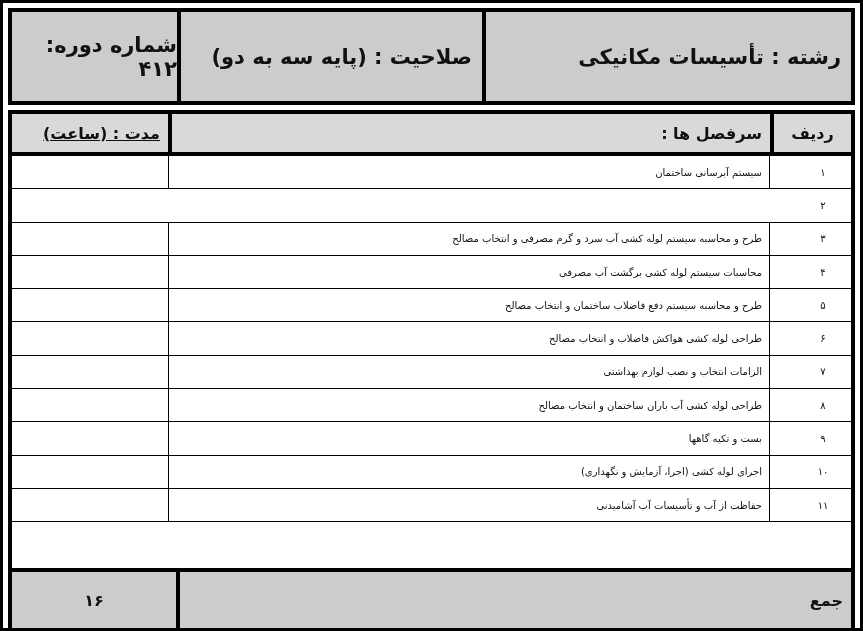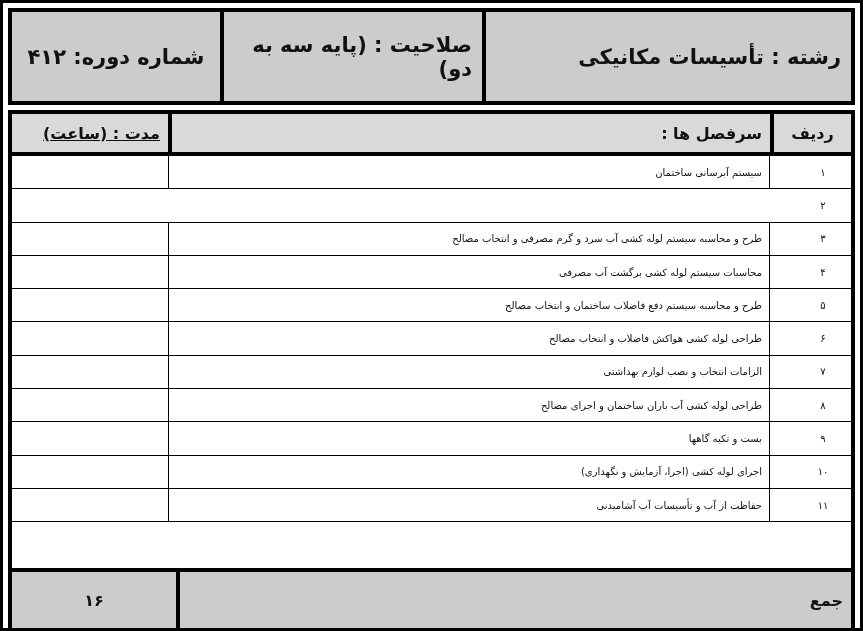--- a/index.html
+++ b/index.html
@@ -9,21 +9,21 @@
            box-sizing:border-box; border:3px solid #000; background:#fff; }
   .inner { position:absolute; left:5px; top:5px; right:5px; bottom:0; }
 
   
   .head { position:absolute; left:0; top:0; right:0; height:97px;
           box-sizing:border-box; border:4px solid #000; background:#cccccc;
           display:flex; flex-direction:row-reverse; }
   .head .cell { height:100%; display:flex; align-items:center; box-sizing:border-box;
                 font-weight:bold; font-size:21px; direction:rtl; }
   .head .c-field { width:365px; padding-right:10px; justify-content:flex-start; }
-  .head .c-cert { width:266px; border-left:4px solid #000; border-right:4px solid #000;
+  .head .c-cert { width:309px; border-left:4px solid #000; border-right:4px solid #000;
                   padding-right:10px; justify-content:flex-start; }
   .head .c-num  { flex:1; justify-content:center; }
 
   
   .tbl { position:absolute; left:0; top:102px; right:0; bottom:0;
          box-sizing:border-box; border:4px solid #000; border-bottom:none; }
   .row { display:flex; flex-direction:row-reverse; box-sizing:border-box; }
   .col-idx { width:81px; box-sizing:border-box; }
   .col-title { flex:1; box-sizing:border-box; border-left:1px solid #000; border-right:1px solid #000; }
   .col-dur { width:156px; box-sizing:border-box;text-decoration:underline; }
@@ -95,21 +95,21 @@
         <div class="col-title">طراحی لوله کشی هواکش فاضلاب و انتخاب مصالح</div>
         <div class="col-dur"></div>
       </div>
       <div class="row data">
         <div class="col-idx">۷</div>
         <div class="col-title">الزامات انتخاب و نصب لوازم بهداشتی</div>
         <div class="col-dur"></div>
       </div>
       <div class="row data">
         <div class="col-idx">۸</div>
-        <div class="col-title">طراحی لوله کشی آب باران ساختمان و اجرای مصالح</div>
+        <div class="col-title">طراحی لوله کشی آب باران ساختمان و انتخاب مصالح</div>
         <div class="col-dur"></div>
       </div>
       <div class="row data">
         <div class="col-idx">۹</div>
         <div class="col-title">بست و تکیه گاهها</div>
         <div class="col-dur"></div>
       </div>
       <div class="row data">
         <div class="col-idx">۱۰</div>
         <div class="col-title">اجرای لوله کشی (اجرا، آزمایش و نگهداری)</div>

